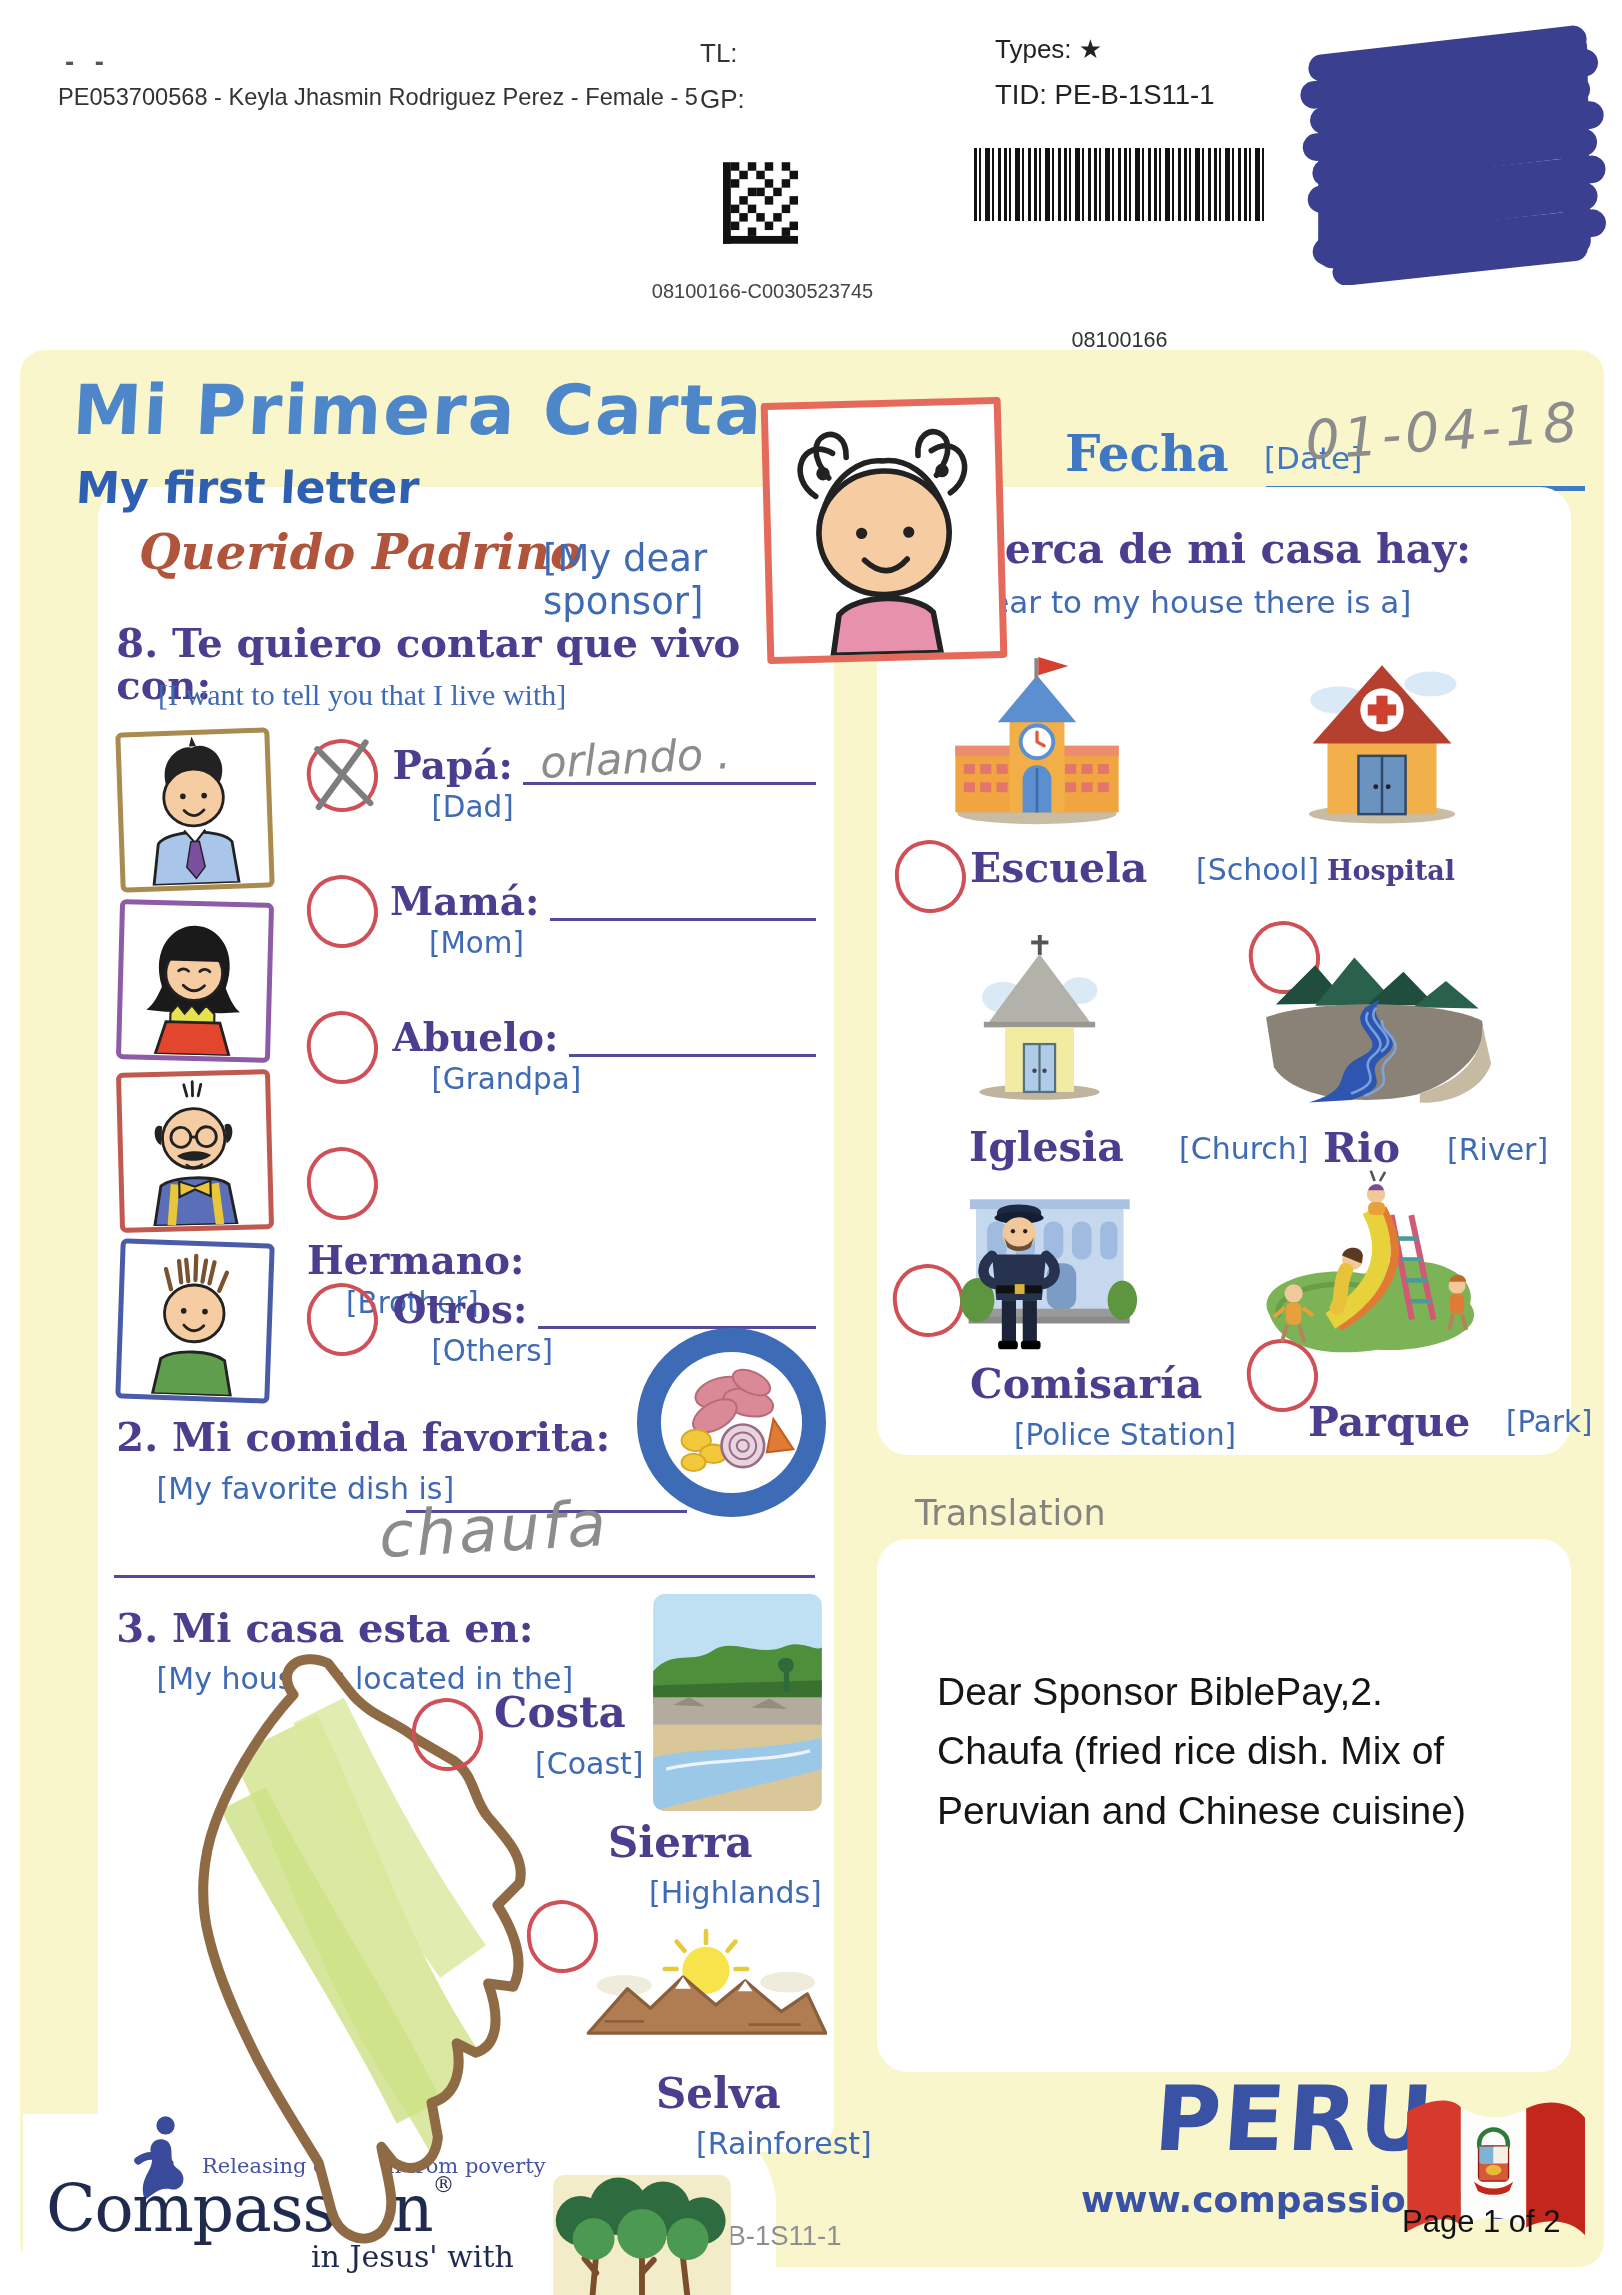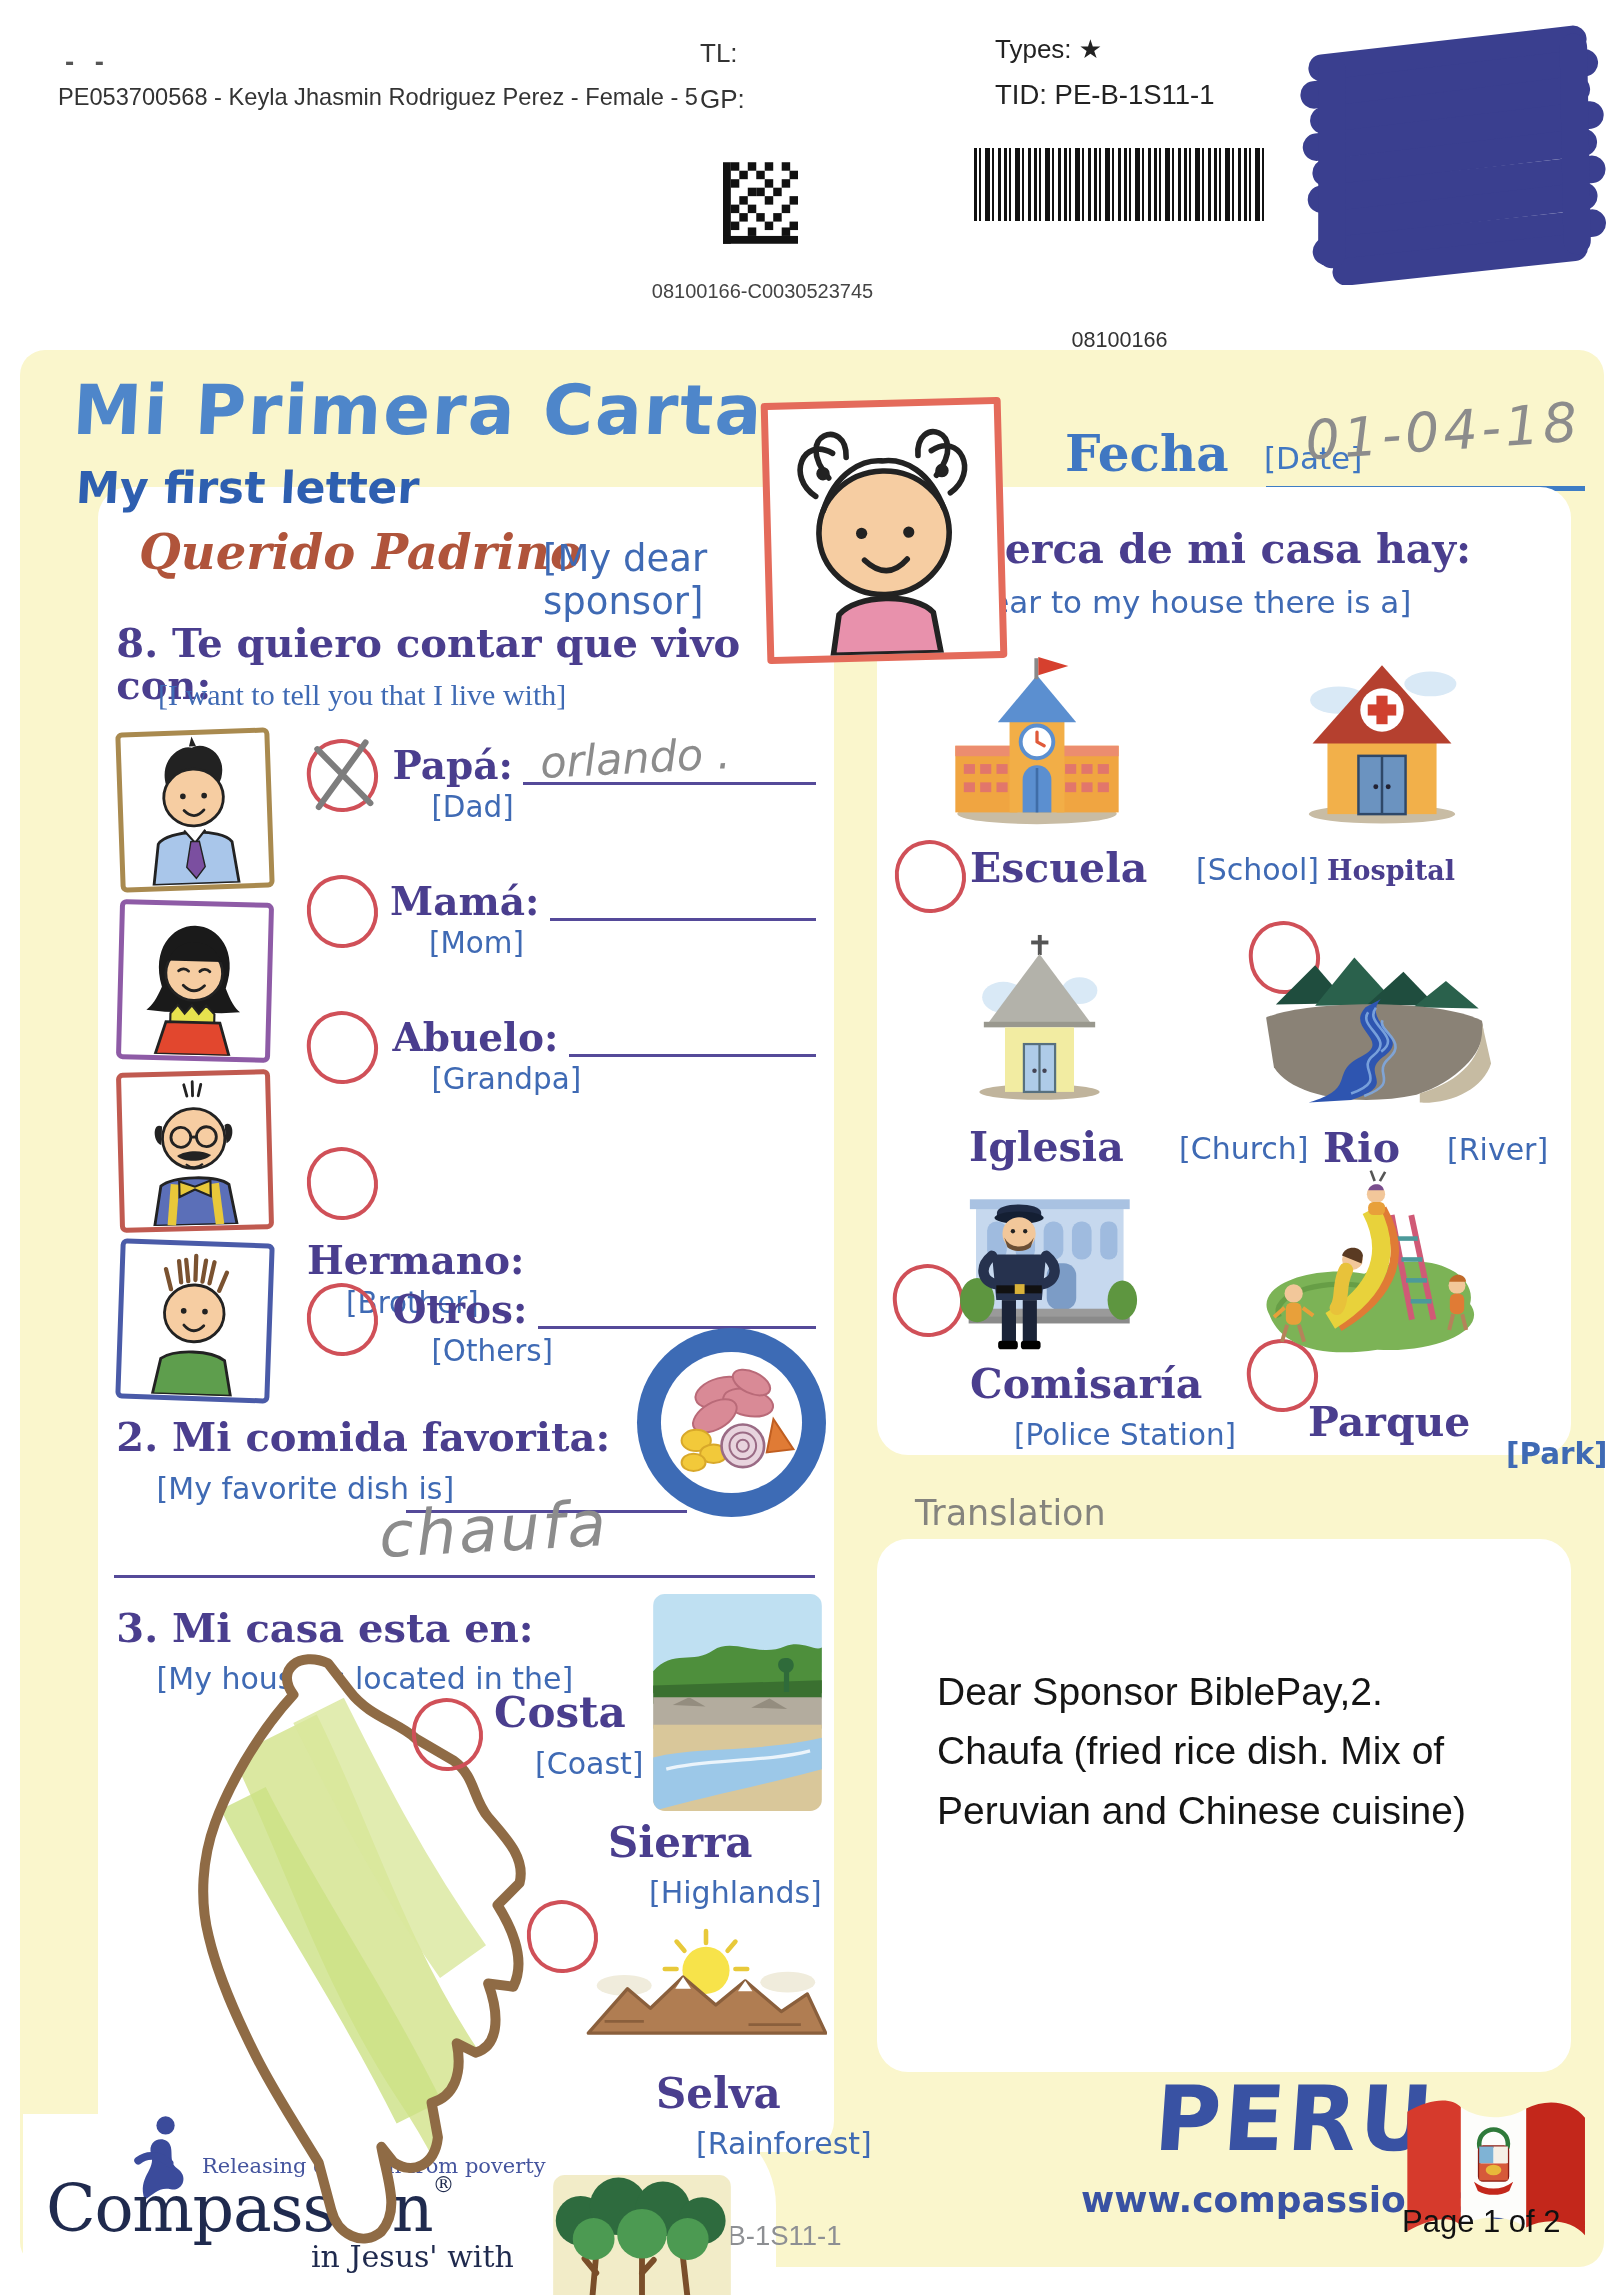--- a/index.html
+++ b/index.html
@@ -587,21 +587,21 @@
 
   <div class="chk abs" style="left:16.4px;top:880px;">
     
   </div>
   <span class="opt-es slab" style="left:93px;top:877px;font-size:41px;">Comisaría</span>
   <span class="opt-en en" style="left:98px;top:934px;font-size:29.4px;">[Police Station]</span>
   <div class="chk abs" style="left:353px;top:910px;">
     
   </div>
   <span class="opt-es slab" style="left:431px;top:915px;font-size:41px;">Parque</span>
-  <span class="opt-en en" style="left:590px;top:953px;font-size:29.4px;font-weight:bold;">[Park]</span>
+  <span class="opt-en en" style="left:590px;top:921px;font-size:29.4px;">[Park]</span>
 </div>
 
 <div class="abs" style="left:915px;top:1493px;font-size:35px;color:#85847E;font-family:'DejaVu Sans',sans-serif;">Translation</div>
 <div class="card" style="left:877px;top:1539px;width:694px;height:533px;">
   <div class="abs" style="left:60px;top:123px;width:582px;font-size:39px;line-height:1.52;color:#151515;
               font-family:'Liberation Sans',sans-serif;">Dear Sponsor BiblePay,2. Chaufa (fried rice dish. Mix of Peruvian and Chinese cuisine)</div>
 </div>
 
 <div class="abs" style="left:23px;top:2114px;width:753px;height:165px;background:#ffffff;border-radius:0 92px 0 0;"></div>
 

